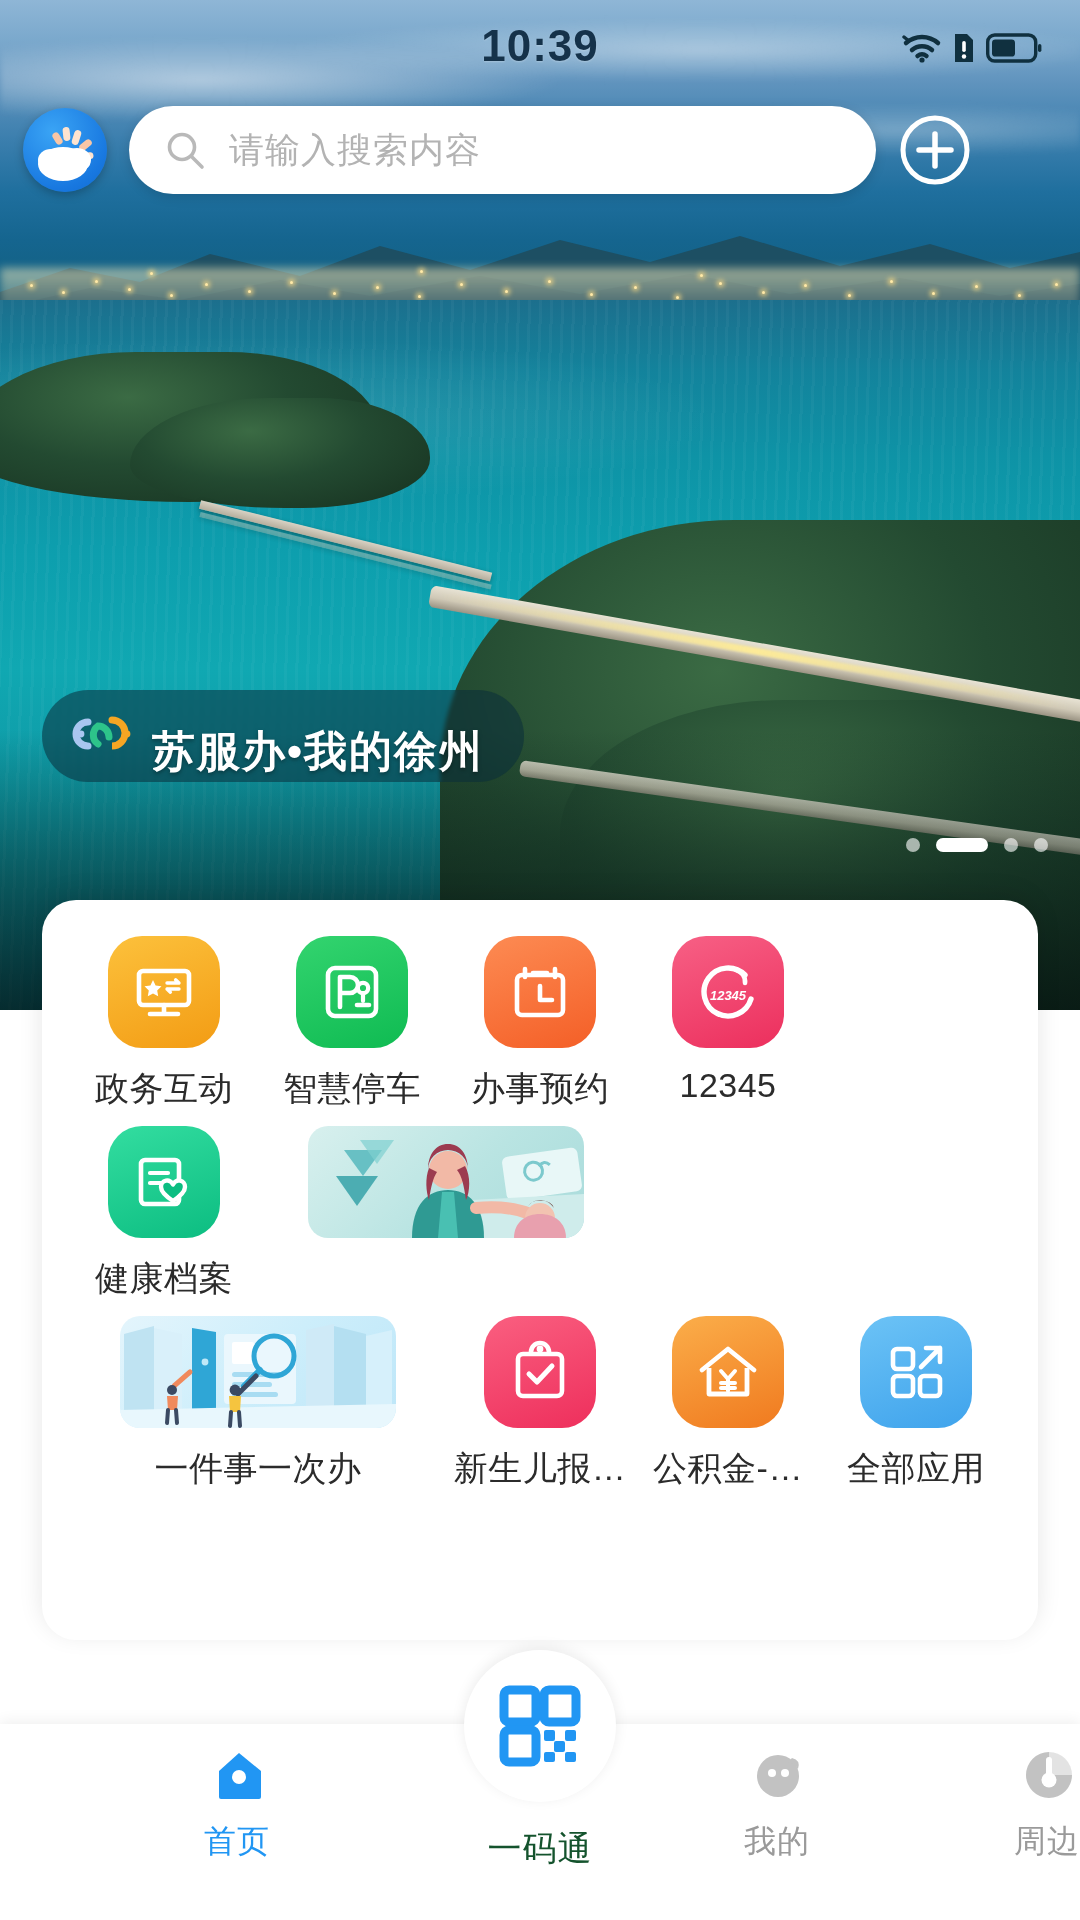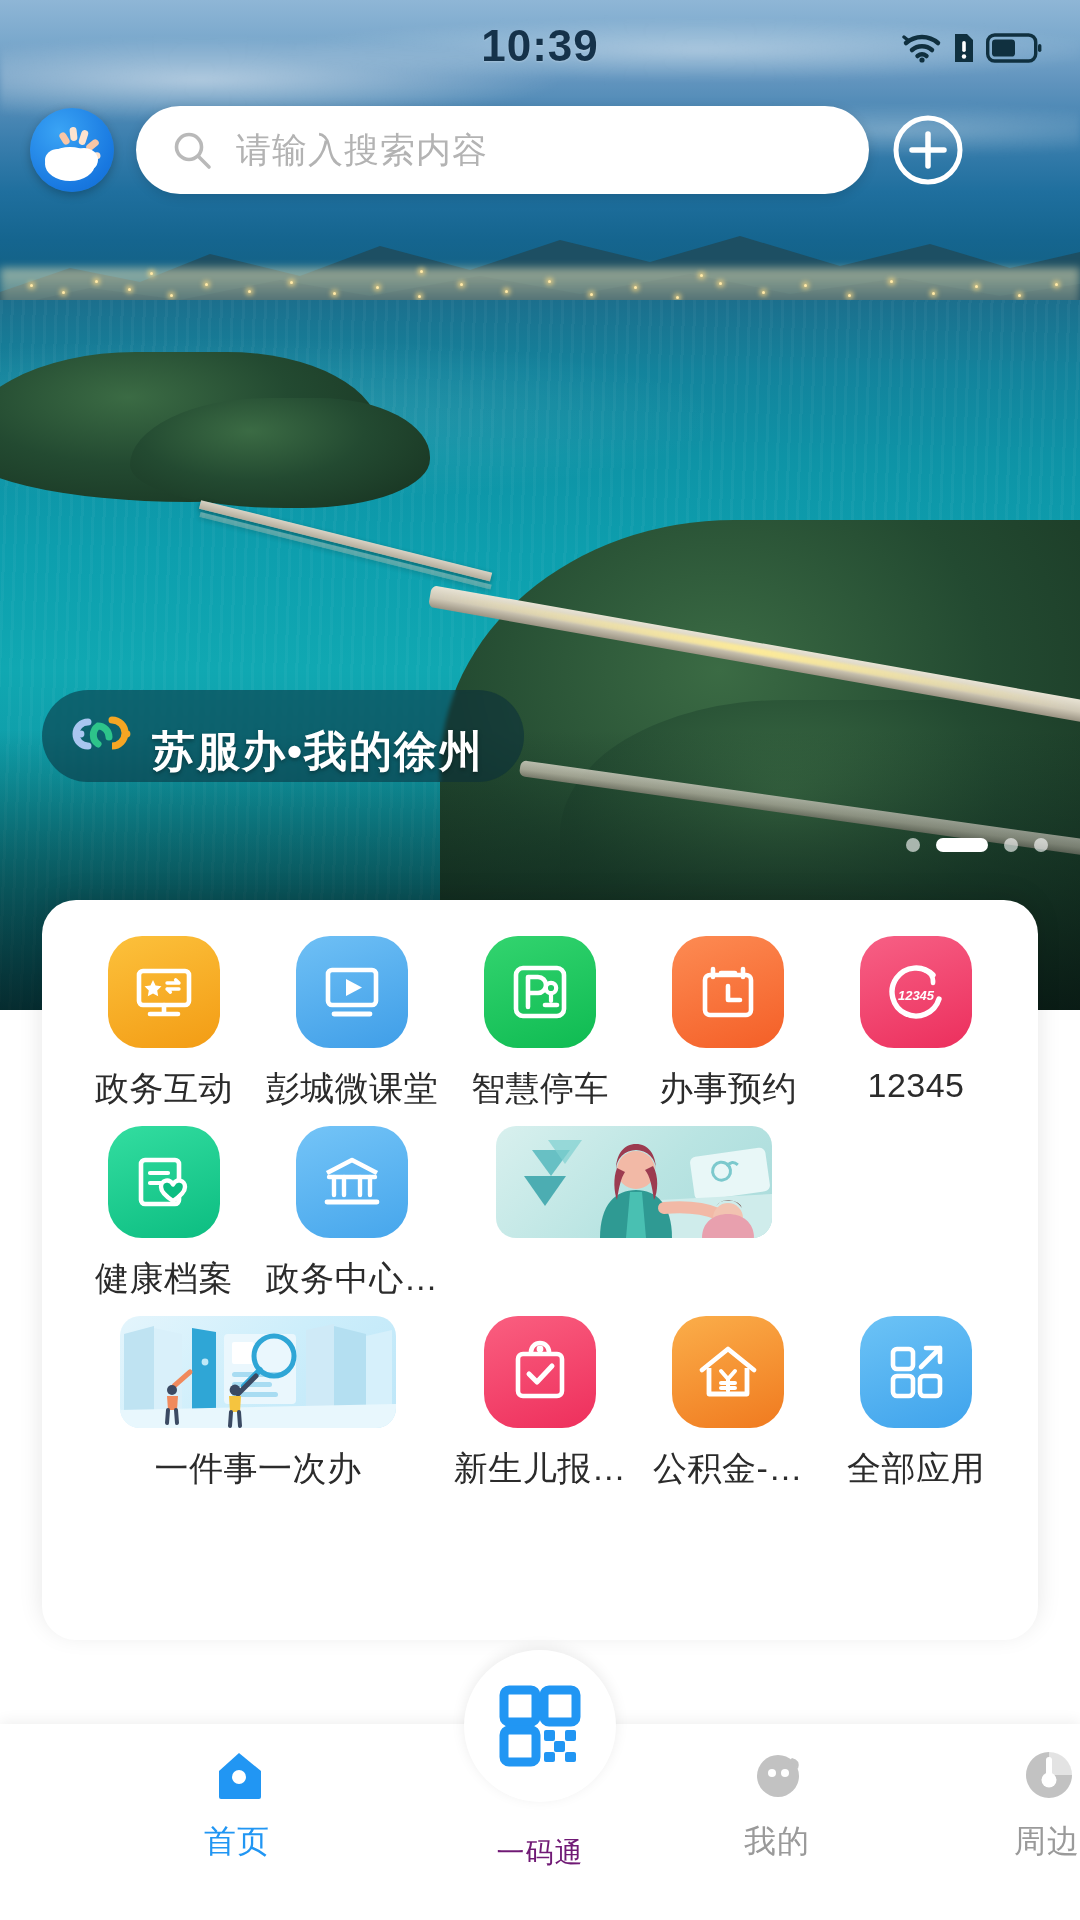--- a/index.html
+++ b/index.html
@@ -86,21 +86,21 @@
     text-shadow:0 1px 2px rgba(255,255,255,.25);
   }
   #sysicons{
     position:absolute; right:38px; top:32px;
     display:flex; align-items:center; gap:11px;
   }
 
   
   #searchrow{
     position:absolute; left:0; top:100px; width:995px; height:100px;
-    display:flex; align-items:center; z-index:40; padding:0 30px;
+    display:flex; align-items:center; z-index:40; padding:0 23px;
   }
   #applogo{
     width:84px; height:84px; border-radius:50%;
     background:radial-gradient(circle at 35% 28%, #3aa4f5 0%, #1878e0 70%, #106ad2 100%);
     box-shadow:0 3px 10px rgba(0,0,0,.25);
     position:relative; flex:0 0 auto;
   }
   #searchbar{
     flex:1 1 auto; height:88px; margin:0 22px 0 22px;
     background:#ffffff; border-radius:44px;
@@ -180,21 +180,21 @@
   .navitem.active .navlbl{ color:#2196f3; }
   #qrbtn{
     position:absolute; left:50%; transform:translateX(-50%);
     bottom:118px; width:152px; height:152px; border-radius:50%;
     background:#ffffff; display:flex; align-items:center; justify-content:center;
     box-shadow:0 -3px 14px rgba(0,0,0,.08);
   }
   .navitem.center{ visibility:hidden; }
   #qrlabel{
     position:absolute; left:50%; transform:translateX(-50%); bottom:48px;
-    font-size:28px; color:#701a75; letter-spacing:1px;
+    font-size:34px; color:#14532d; letter-spacing:1px;
   }
 </style>
 </head>
 <body>
 
 <div id="hero">
   <div class="sky"></div>
 
   <svg class="mountains" viewBox="0 0 1080 150" preserveAspectRatio="none">
     <path d="M0,96 L70,72 L140,86 L210,58 L300,80 L380,50 L470,74 L560,44 L650,66 L740,40 L840,70 L930,48 L1010,72 L1080,56 L1080,150 L0,150 Z" fill="#1d4f63"></path>
@@ -349,30 +349,20 @@
           <rect x="10" y="14" width="50" height="34" rx="4" fill="none" stroke="#fff" stroke-width="4.6"></rect>
           <path d="M24 23 l2.6 5.4 5.9 .8 -4.3 4.2 1 5.9 -5.2-2.8 -5.2 2.8 1-5.9 -4.3-4.2 5.9-.8z" fill="#fff"></path>
           <path d="M38 26 h12 m0 0 l-3.4 -3.2 M50 32 h-12 m0 0 l3.4 3.2" stroke="#fff" stroke-width="3.4" fill="none" stroke-linecap="round" stroke-linejoin="round"></path>
           <path d="M35 48 v7" stroke="#fff" stroke-width="4.6" stroke-linecap="round"></path>
           <path d="M21 57 h28" stroke="#fff" stroke-width="4.6" stroke-linecap="round"></path>
         </svg>
       </div>
       <div class="lbl">政务互动</div>
     </div>
 
-    <div class="cell">
-      <div class="icon" style="background:linear-gradient(160deg,#6fc0f5,#3f9ee8)">
-        <svg width="70" height="70" viewBox="0 0 70 70">
-          <rect x="11" y="13" width="48" height="35" rx="4" fill="none" stroke="#fff" stroke-width="4.6"></rect>
-          <path d="M29 22 L45 30.5 L29 39 Z" fill="#fff"></path>
-          <path d="M17 57 h36" stroke="#fff" stroke-width="4.8" stroke-linecap="round"></path>
-        </svg>
-      </div>
-      <div class="lbl">彭城微课堂</div>
-    </div>
 
     <div class="cell">
       <div class="icon" style="background:linear-gradient(160deg,#33d46f,#0fbb52)">
         <svg width="70" height="70" viewBox="0 0 70 70">
           <rect x="11" y="11" width="48" height="48" rx="7" fill="none" stroke="#fff" stroke-width="4.6"></rect>
           <path d="M23 20 v30 M23 20 h10 a8 8 0 0 1 0 16 h-10" fill="none" stroke="#fff" stroke-width="4.6" stroke-linecap="round" stroke-linejoin="round"></path>
           <circle cx="46" cy="31" r="5.2" fill="none" stroke="#fff" stroke-width="4.2"></circle>
           <path d="M46 37 v7" stroke="#fff" stroke-width="4.2" stroke-linecap="round"></path>
           <path d="M40 48 h12" stroke="#fff" stroke-width="4.6" stroke-linecap="round"></path>
         </svg>
@@ -411,31 +401,20 @@
       <div class="icon" style="background:linear-gradient(160deg,#33dda0,#0cbd81)">
         <svg width="70" height="70" viewBox="0 0 70 70">
           <path d="M16 13 h30 a4 4 0 0 1 4 4 v36 a4 4 0 0 1 -4 4 h-30 a4 4 0 0 1 -4 -4 v-36 a4 4 0 0 1 4 -4 z" fill="none" stroke="#fff" stroke-width="4.6"></path>
           <path d="M21 26 h18 M21 36 h12" stroke="#fff" stroke-width="4.2" stroke-linecap="round"></path>
           <path d="M44 54 c-9-6 -12-10 -12-14 a6.2 6.2 0 0 1 12 -2.4 a6.2 6.2 0 0 1 12 2.4 c0 4 -3 8 -12 14 z" fill="#0cbd81" stroke="#fff" stroke-width="4.4" stroke-linejoin="round"></path>
         </svg>
       </div>
       <div class="lbl">健康档案</div>
     </div>
 
-    <div class="cell">
-      <div class="icon" style="background:linear-gradient(160deg,#74c4f7,#46a6ec)">
-        <svg width="70" height="70" viewBox="0 0 70 70">
-          <path d="M10 26 L35 13 L60 26" fill="none" stroke="#fff" stroke-width="4.6" stroke-linejoin="round"></path>
-          <path d="M17 30 v18 M27 30 v18 M43 30 v18 M53 30 v18" stroke="#fff" stroke-width="4.4" stroke-linecap="round"></path>
-          <path d="M12 30 h46" stroke="#fff" stroke-width="4.4" stroke-linecap="round"></path>
-          <path d="M10 55 h50" stroke="#fff" stroke-width="4.8" stroke-linecap="round"></path>
-        </svg>
-      </div>
-      <div class="lbl">政务中心…</div>
-    </div>
 
     <div class="cell wide">
       <div class="icon banner" style="background:linear-gradient(135deg,#d8f0ee 0%, #b9e4e2 55%, #a9dbdb 100%)">
         <svg width="276" height="112" viewBox="0 0 276 112" style="position:absolute;left:0;top:0">
 
           <path d="M36 24 L74 24 L55 50 Z" fill="#56b9bd" opacity=".85"></path>
           <path d="M28 50 L70 50 L49 80 Z" fill="#3ea6ac" opacity=".9"></path>
           <path d="M52 14 L86 14 L69 38 Z" fill="#7fd0d0" opacity=".7"></path>
 
           <rect x="196" y="26" width="76" height="44" rx="6" fill="#e8f7f7" transform="rotate(-8 234 48)"></rect>

